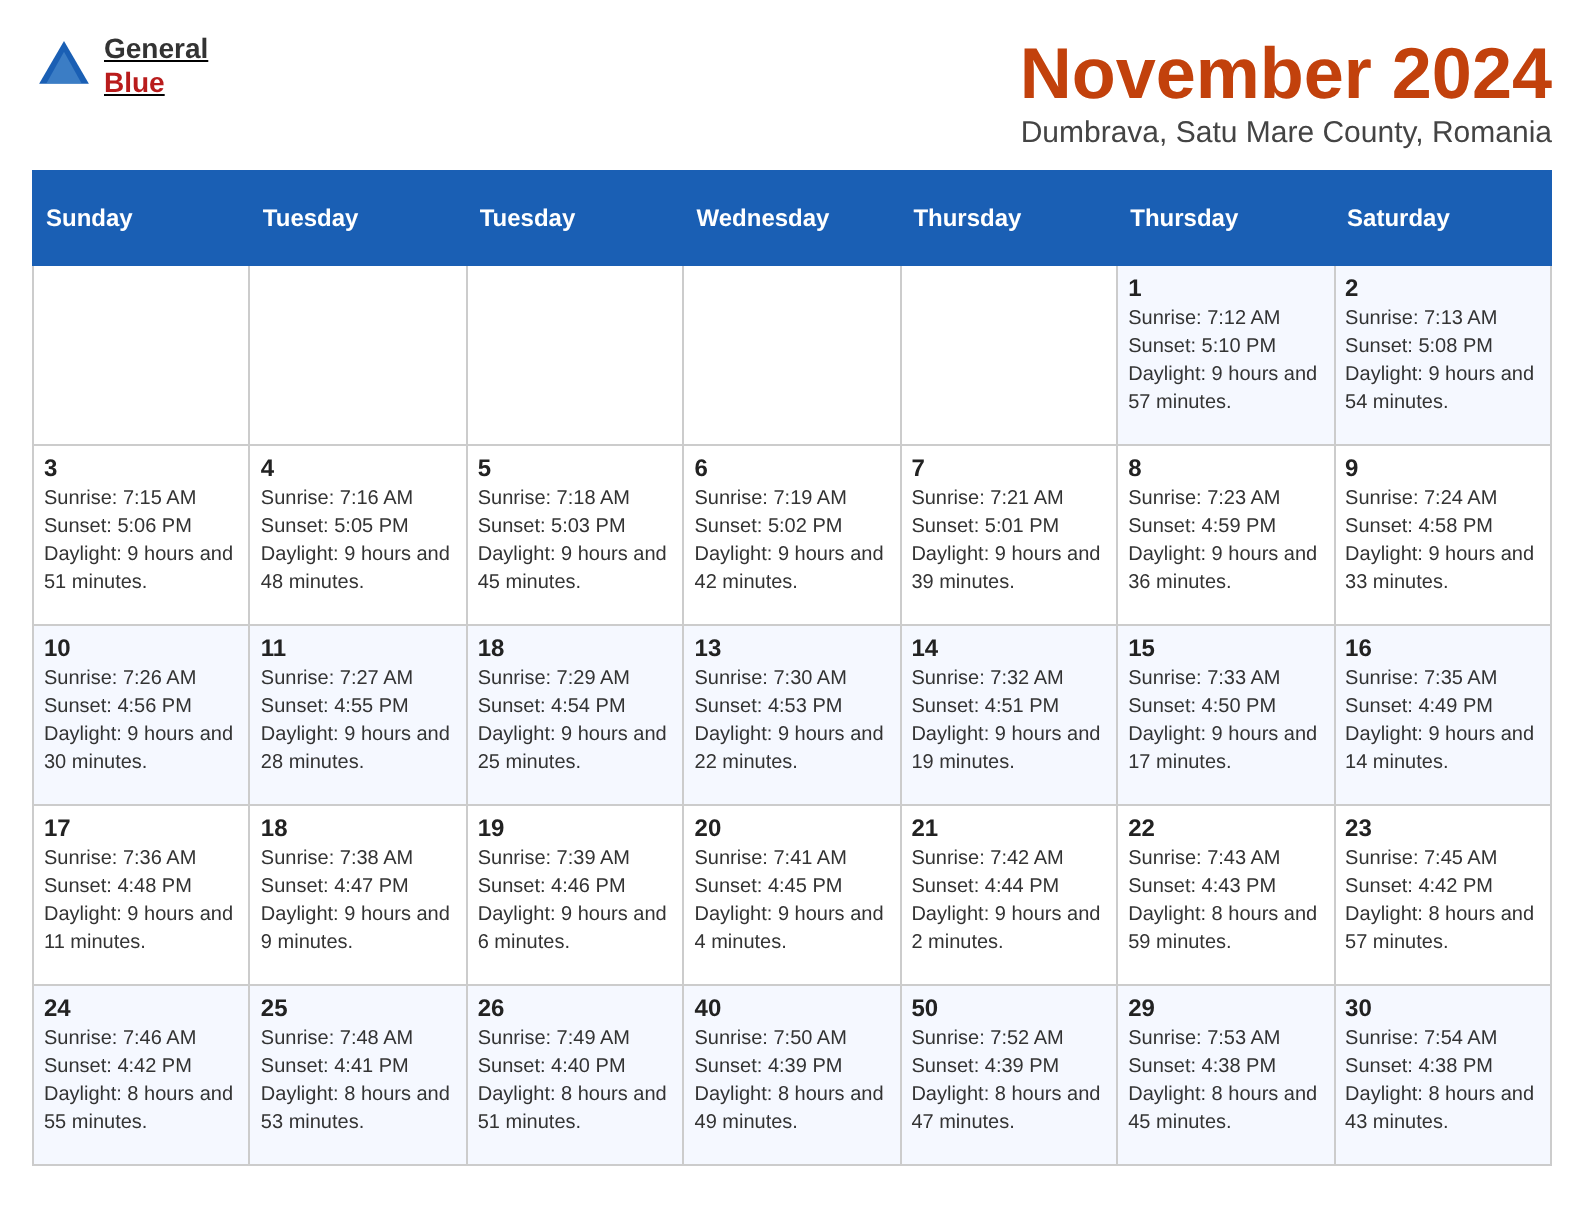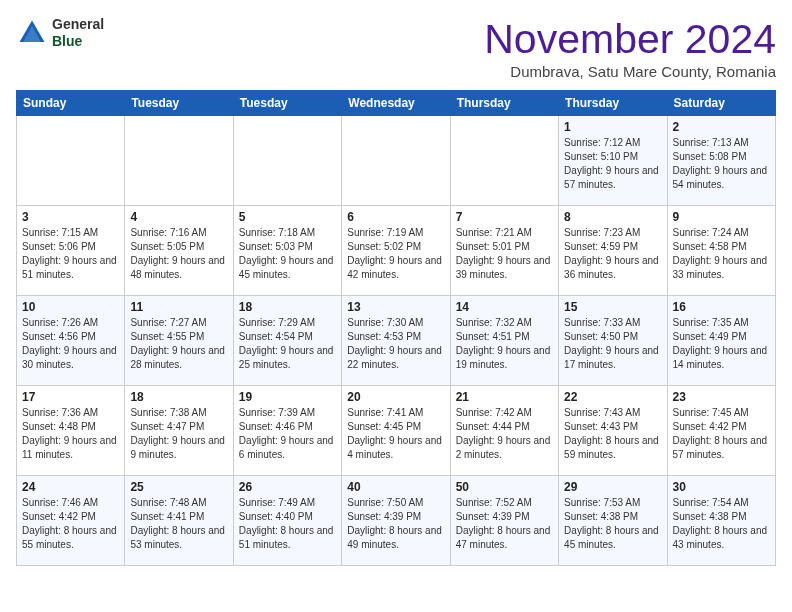--- a/index.html
+++ b/index.html
@@ -18,49 +18,50 @@
     }
     .logo {
       display: flex;
       align-items: center;
       gap: 4px;
     }
     .logo-text {
       font-size: 15px;
       font-weight: bold;
       line-height: 1.2;
+      text-decoration: underline;
     }
     .logo-icon {
       width: 32px;
       height: 32px;
     }
     .title-block {
       text-align: right;
     }
     .month-title {
-      font-size: 41px;
-      font-weight: 400;
-      color: #4c1d95;
+      font-size: 36px;
+      font-weight: 700;
+      color: #c2410c;
     }
     .location-title {
       font-size: 15px;
       color: #444;
       margin-left: 20px;
     }
     table {
       width: 100%;
       border-collapse: collapse;
       table-layout: fixed;
     }
     thead th {
       background: #1a5fb4;
       color: #fff;
       font-size: 12px;
       font-weight: bold;
-      padding: 5px 6px;
+      padding: 16px 6px;
       text-align: left;
       border: 1px solid #1a5fb4;
     }
     tbody td {
       vertical-align: top;
       border: 1px solid #ccc;
       padding: 4px 5px;
       font-size: 10.5px;
       color: #222;
       height: 90px;
@@ -90,21 +91,21 @@
 <body>
 
 <div class="header">
   <div class="logo">
     <svg class="logo-icon" viewBox="0 0 36 36" xmlns="http://www.w3.org/2000/svg">
       <polygon points="18,4 32,28 4,28" fill="#1a5fb4"></polygon>
       <polygon points="18,10 28,28 8,28" fill="#5b9bd5" opacity="0.5"></polygon>
     </svg>
     <div class="logo-text">
       <div style="color:#333;font-size:14px;font-weight:bold;">General</div>
-      <div style="color:#14532d;font-size:14px;font-weight:bold;">Blue</div>
+      <div style="color:#b91c1c;font-size:14px;font-weight:bold;">Blue</div>
     </div>
   </div>
   <div class="title-block">
     <div class="month-title">November 2024</div>
     <div class="location-title">Dumbrava, Satu Mare County, Romania</div>
   </div>
 </div>
 
 <table>
   <thead>

